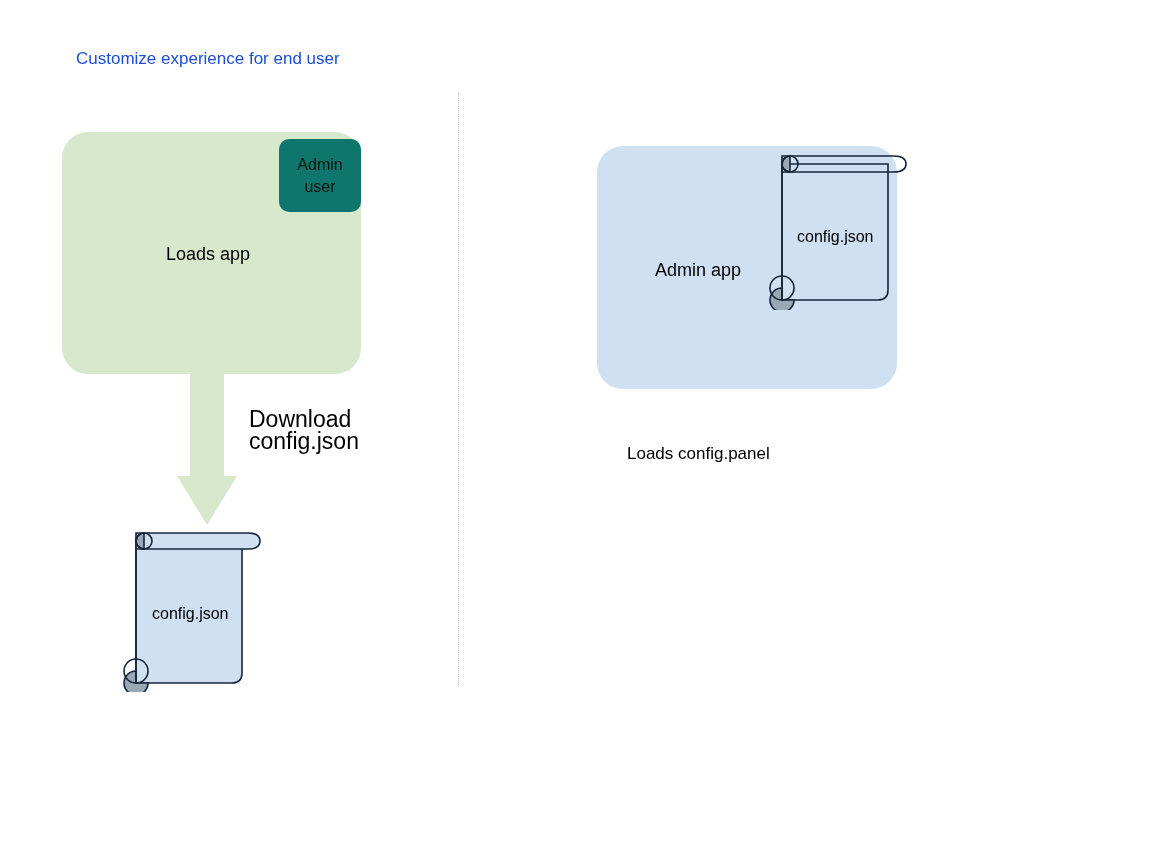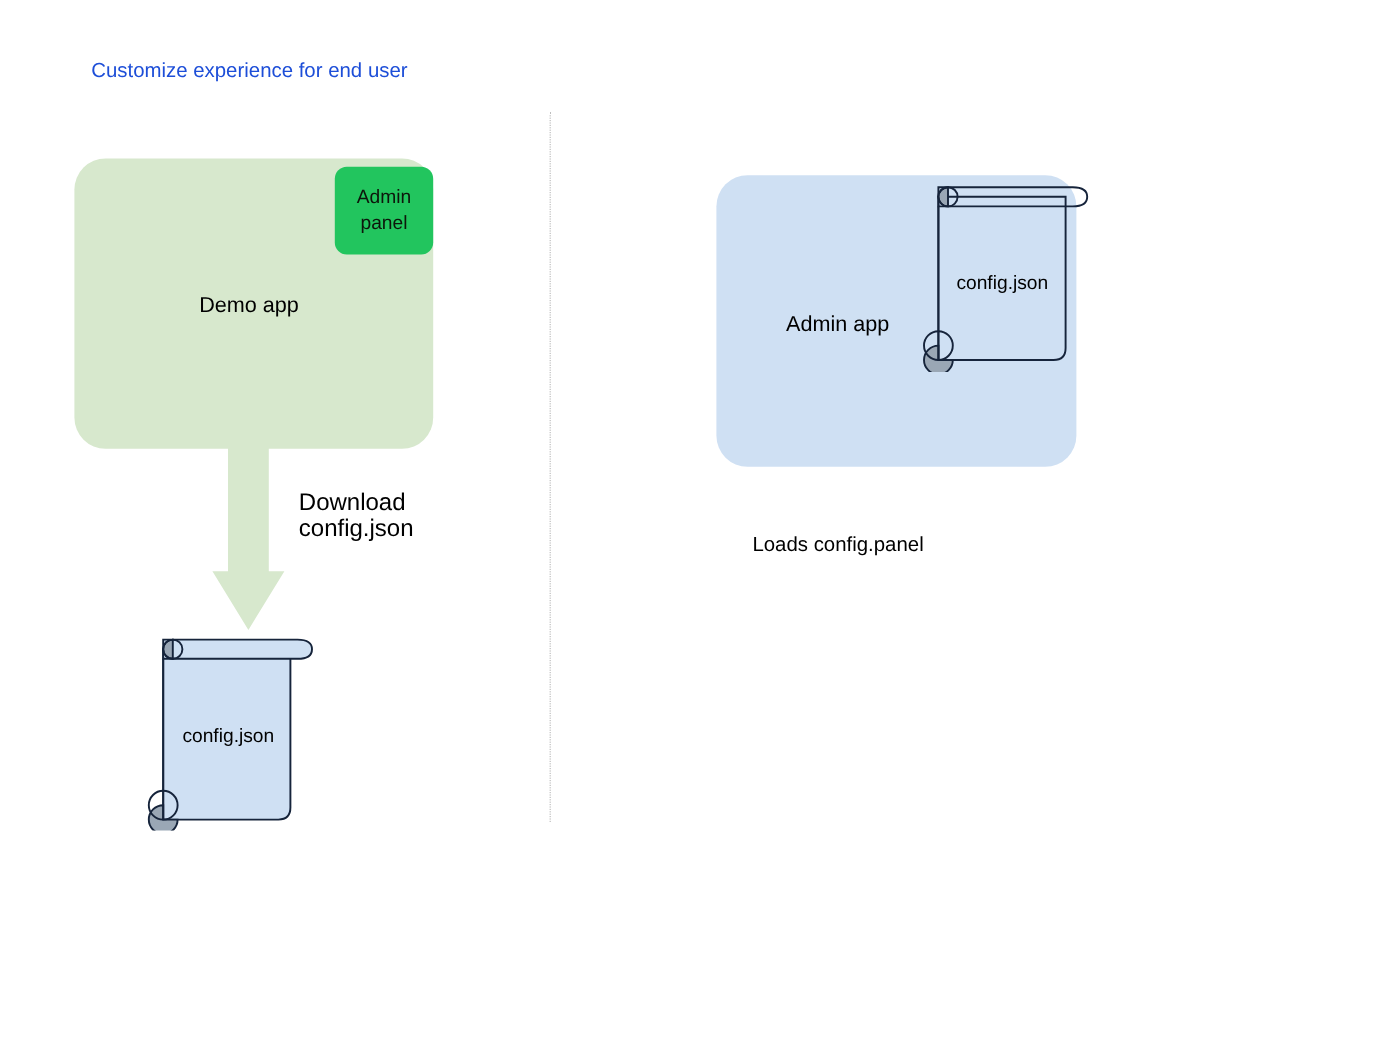--- a/index.html
+++ b/index.html
@@ -73,21 +73,21 @@
   #demo-app-label  { left: 655px; top: 259px; }
 
   
   #admin-panel-chip {
     position: absolute;
     left: 279px;
     top: 139px;
     width: 82px;
     height: 73px;
     border-radius: 10px;
-    background: #22c55e;
+    background: #0f766e;
     display: flex;
     align-items: center;
     justify-content: center;
     text-align: center;
   }
   #admin-panel-chip .chip-text {
     font-size: 16px;
     line-height: 22px;
     color: #0d160b;
   }
@@ -96,21 +96,21 @@
   #download-arrow {
     position: absolute;
     left: 176px;
     top: 372px;
     width: 62px;
     height: 154px;
   }
 
   .arrow-label {
     position: absolute;
-    font-size: 20px;
+    font-size: 23px;
     line-height: 22px;
     white-space: nowrap;
     color: #000000;
   }
   #download-label { left: 249px; top: 408px; }
 
   
   .scroll-shape {
     position: absolute;
   }
@@ -152,26 +152,26 @@
 
 <div class="canvas">
 
   <div class="heading" id="heading-left">Customize experience for end user</div>
 
 
   <div class="divider"></div>
 
   <div class="app-box" id="admin-app-box"></div>
 
-  <div class="app-label" id="admin-app-label">Demo app</div>
+  <div class="app-label" id="admin-app-label">Loads app</div>
 
   <div id="admin-panel-chip">
     <div class="chip-text">
       <span>Admin</span><br>
-      <span>panel</span>
+      <span>user</span>
     </div>
   </div>
 
   <svg id="download-arrow" viewBox="0 0 62 154">
     <polygon points="14,0 48,0 48,104 61,104 31,153 1,104 14,104" fill="#d7e8cd"></polygon>
   </svg>
 
   <div class="arrow-label" id="download-label">
     <span>Download</span><br>
     <span>config.json</span>

